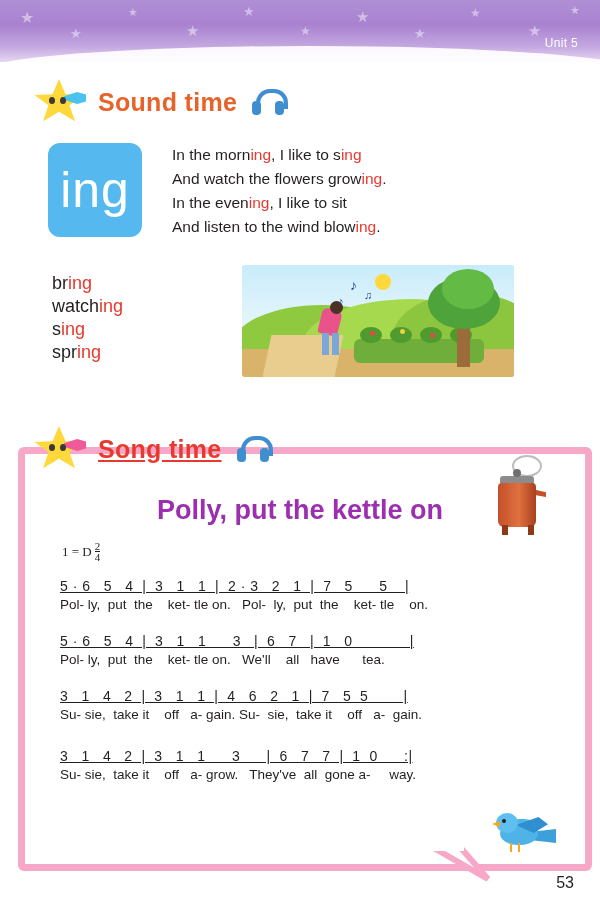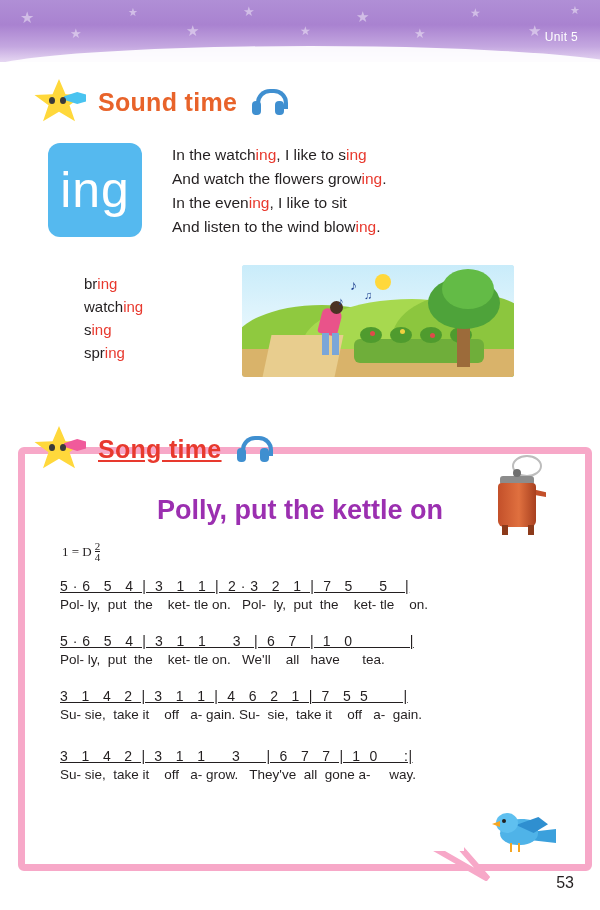--- a/index.html
+++ b/index.html
@@ -35,21 +35,21 @@
     left: -20px;
     width: 660px;
     height: 26px;
     background: #ffffff;
     border-radius: 50% 50% 0 0 / 100% 100% 0 0;
     opacity: 0.92;
   }
   .unit-label {
     position: absolute;
     right: 22px;
-    top: 30px;
+    top: 36px;
     font-size: 12px;
     color: #ffffff;
     letter-spacing: 0.3px;
   }
 
   
   .sound-header {
     position: absolute;
     top: 78px;
     left: 34px;
@@ -146,22 +146,22 @@
     line-height: 24px;
     color: #231f20;
     white-space: nowrap;
   }
   .hl { color: #e8392e; }
 
   
   .word-list {
     position: absolute;
     top: 272px;
-    left: 84px;
-    font-size: 15px;
+    left: 52px;
+    font-size: 18px;
     line-height: 23px;
     color: #231f20;
   }
 
   
   .illus {
     position: absolute;
     top: 265px;
     left: 242px;
     width: 272px;
@@ -347,21 +347,21 @@
   <div class="headphone">
     <div class="hp-band"></div>
     <div class="hp-ear l"></div>
     <div class="hp-ear r"></div>
   </div>
 </div>
 
 <div class="ing-tile">ing</div>
 
 <div class="rhyme" id="rhyme">
-    <div><span>In the watch</span><span class="hl">ing</span><span>, I like to s</span><span class="hl">ing</span></div>
+    <div><span>In the morn</span><span class="hl">ing</span><span>, I like to s</span><span class="hl">ing</span></div>
     <div><span>And watch the flowers grow</span><span class="hl">ing</span><span>.</span></div>
     <div><span>In the even</span><span class="hl">ing</span><span>, I like to sit</span></div>
     <div><span>And listen to the wind blow</span><span class="hl">ing</span><span>.</span></div>
   </div>
 
 <div class="word-list" id="word-list">
     <div><span>br</span><span class="hl">ing</span></div>
     <div><span>watch</span><span class="hl">ing</span></div>
     <div><span>s</span><span class="hl">ing</span></div>
     <div><span>spr</span><span class="hl">ing</span></div>

